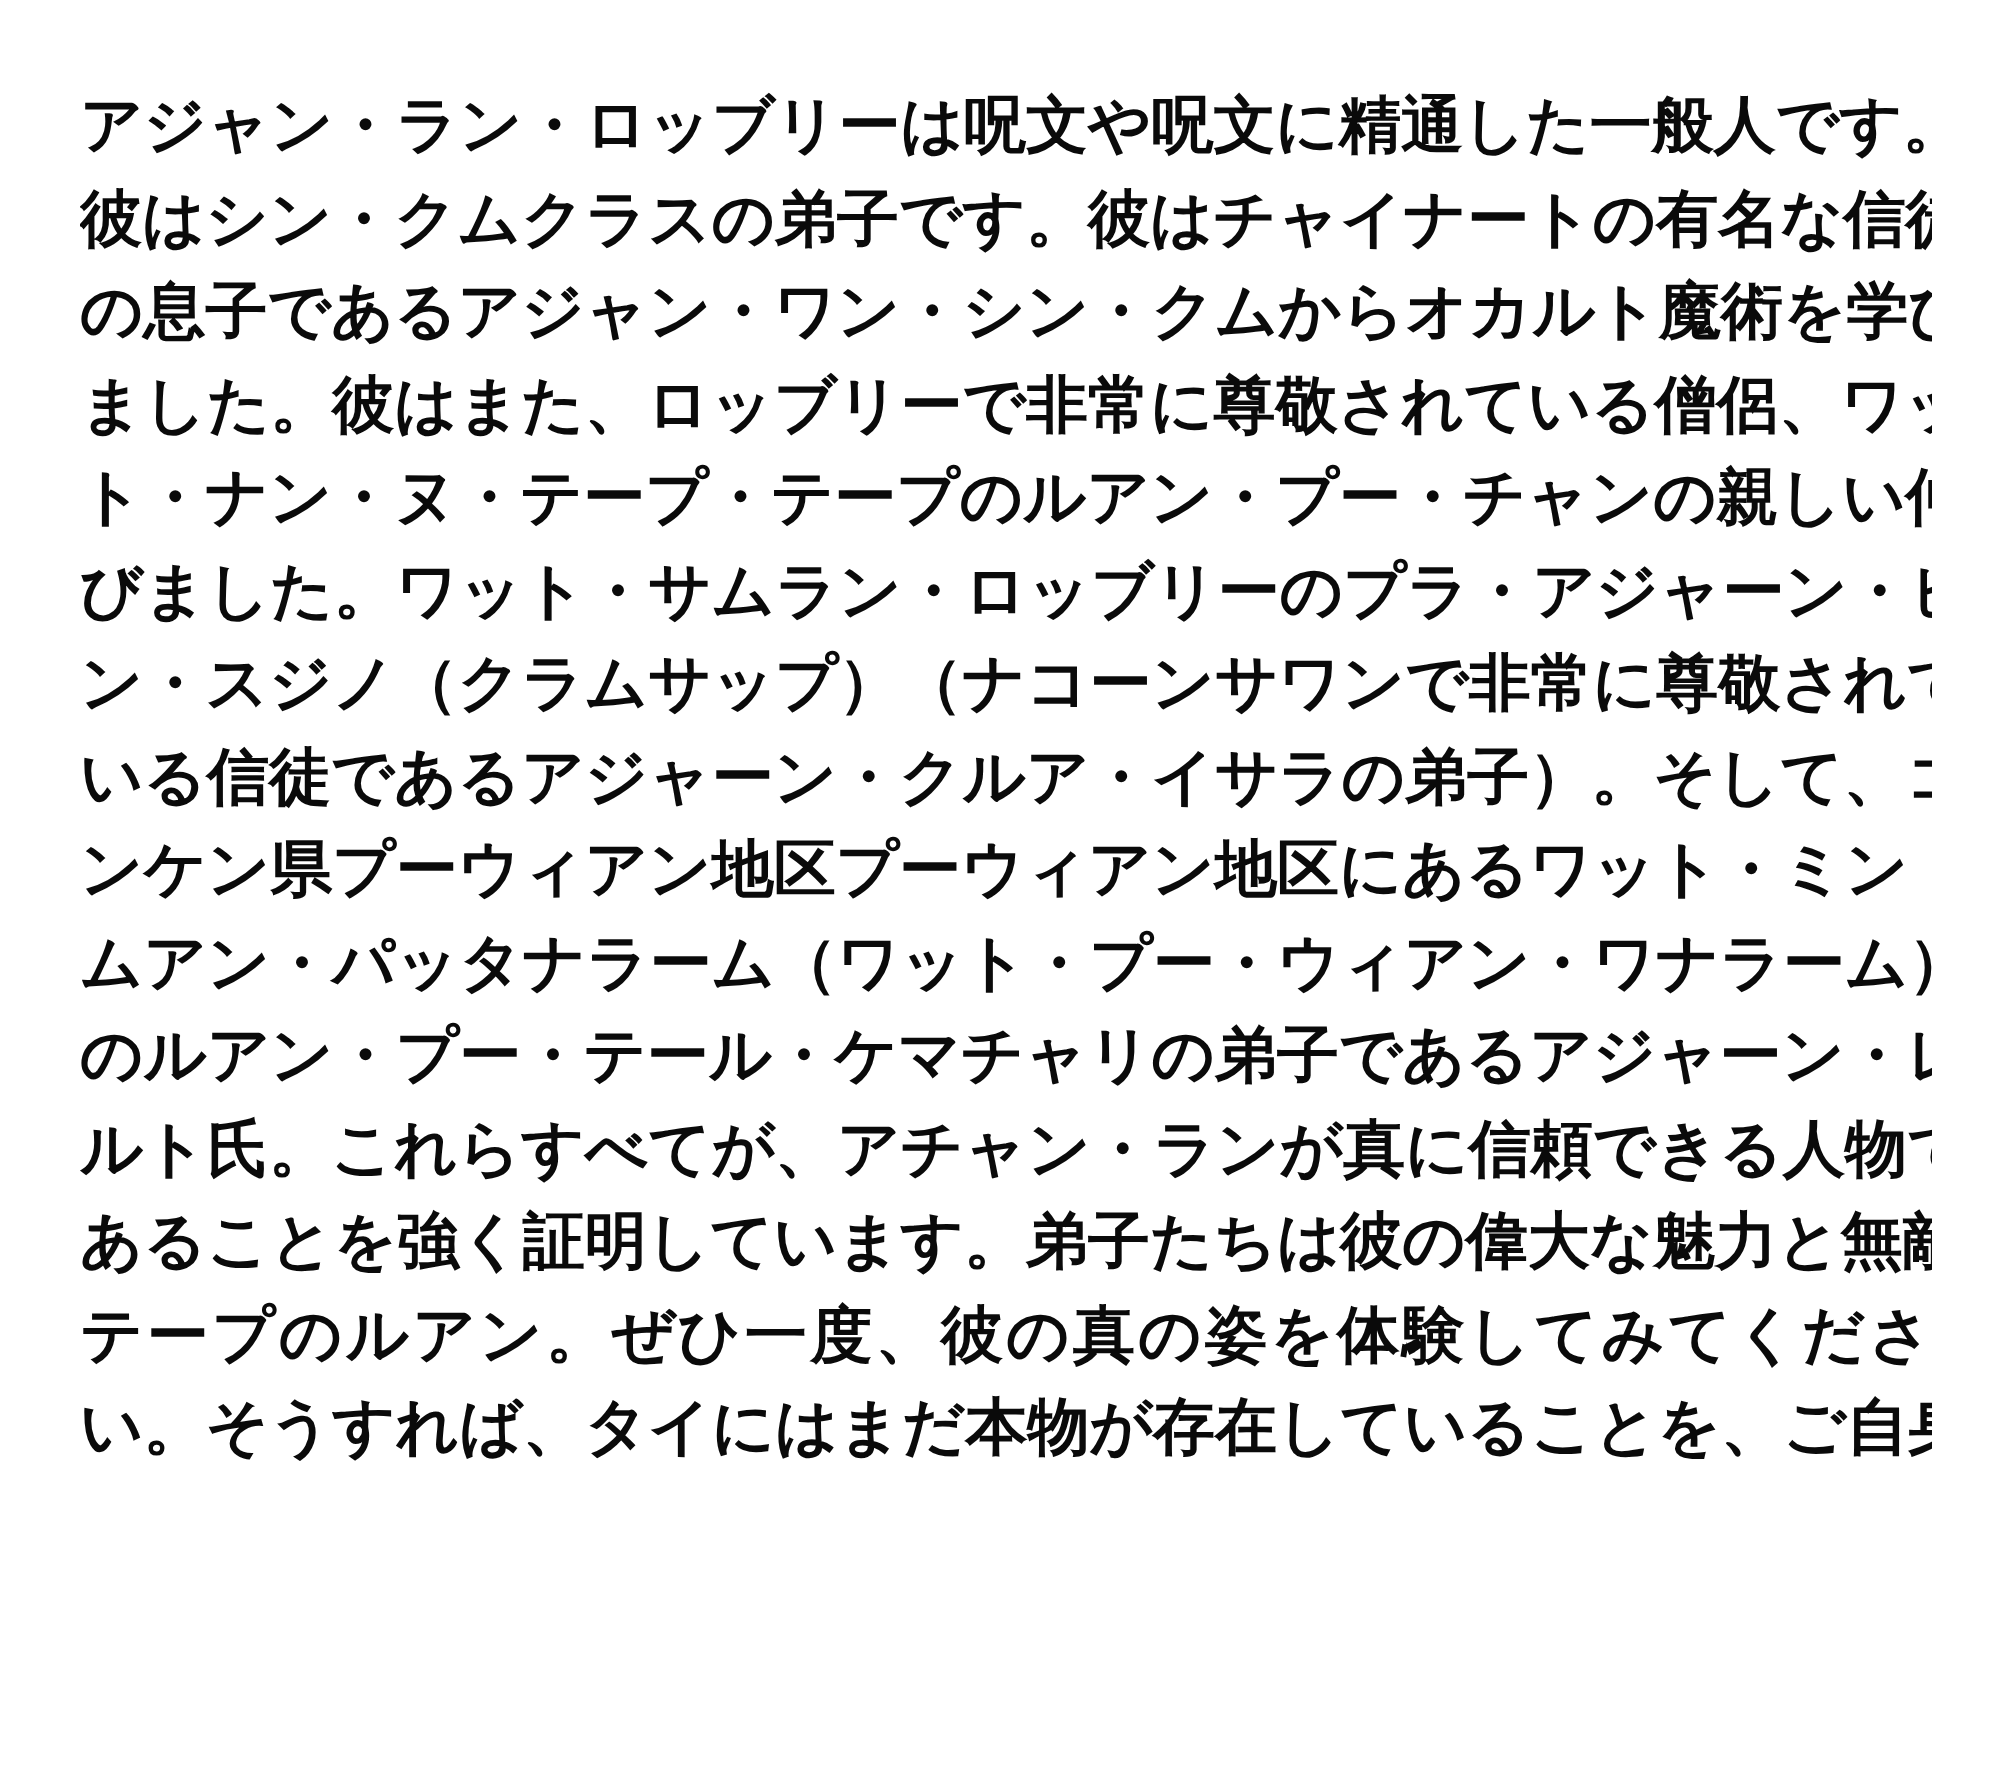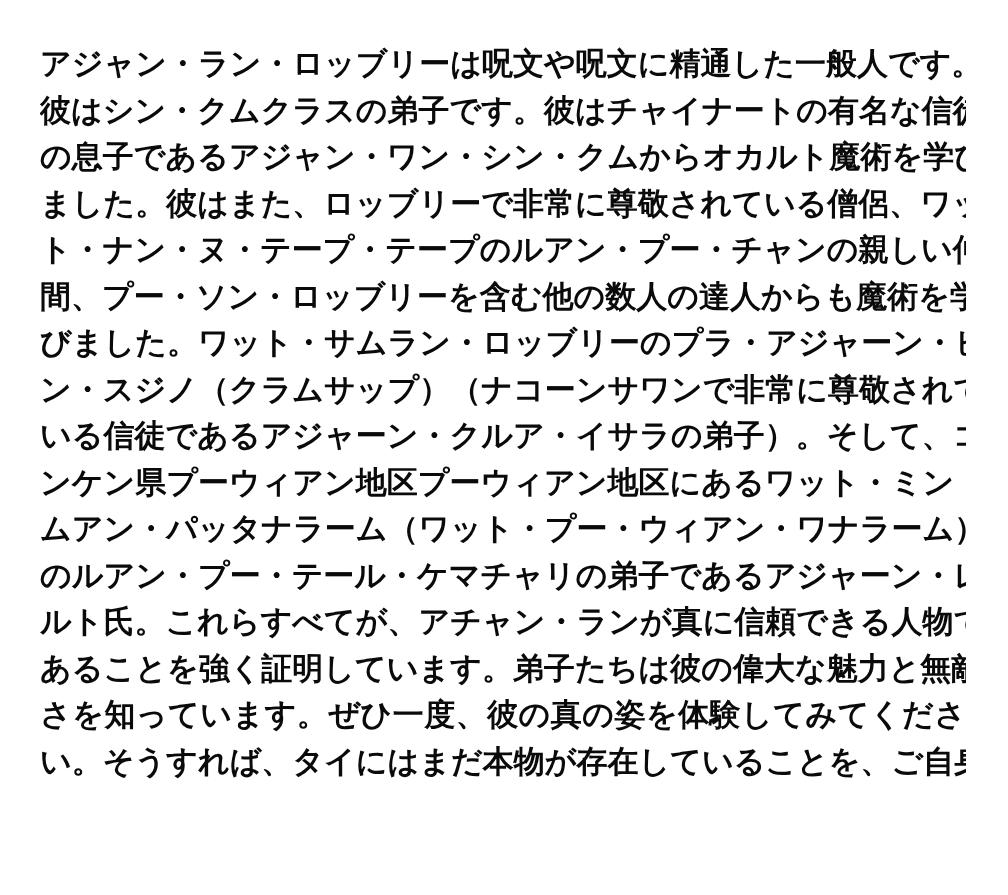--- a/index.html
+++ b/index.html
@@ -39,25 +39,24 @@
 </head>
 <body>
 
 <div class="page">
   <div class="text-block">
     <div class="line">アジャン・ラン・ロッブリーは呪文や呪文に精通した一般人です。</div>
     <div class="line">彼はシン・クムクラスの弟子です。彼はチャイナートの有名な信徒</div>
     <div class="line">の息子であるアジャン・ワン・シン・クムからオカルト魔術を学び</div>
     <div class="line">ました。彼はまた、ロッブリーで非常に尊敬されている僧侶、ワッ</div>
     <div class="line">ト・ナン・ヌ・テープ・テープのルアン・プー・チャンの親しい仲</div>
-    <div class="line">間、プー・ソン・ロッブリーを含む他の数人の達人からも魔術を学</div>
     <div class="line">びました。ワット・サムラン・ロッブリーのプラ・アジャーン・ピ</div>
     <div class="line">ン・スジノ（クラムサップ）（ナコーンサワンで非常に尊敬されて</div>
     <div class="line">いる信徒であるアジャーン・クルア・イサラの弟子）。そして、コー</div>
     <div class="line">ンケン県プーウィアン地区プーウィアン地区にあるワット・ミン・</div>
     <div class="line">ムアン・パッタナラーム（ワット・プー・ウィアン・ワナラーム）</div>
     <div class="line">のルアン・プー・テール・ケマチャリの弟子であるアジャーン・レ</div>
     <div class="line">ルト氏。これらすべてが、アチャン・ランが真に信頼できる人物で</div>
     <div class="line">あることを強く証明しています。弟子たちは彼の偉大な魅力と無敵</div>
-    <div class="line">さを知っています。ぜひ一度、彼の真の姿を体験してみてくださ</div>
+    <div class="line">テープのルアン。ぜひ一度、彼の真の姿を体験してみてくださ</div>
     <div class="line">い。そうすれば、タイにはまだ本物が存在していることを、ご自身</div>
   </div>
 </div>
 
 </body></html>

